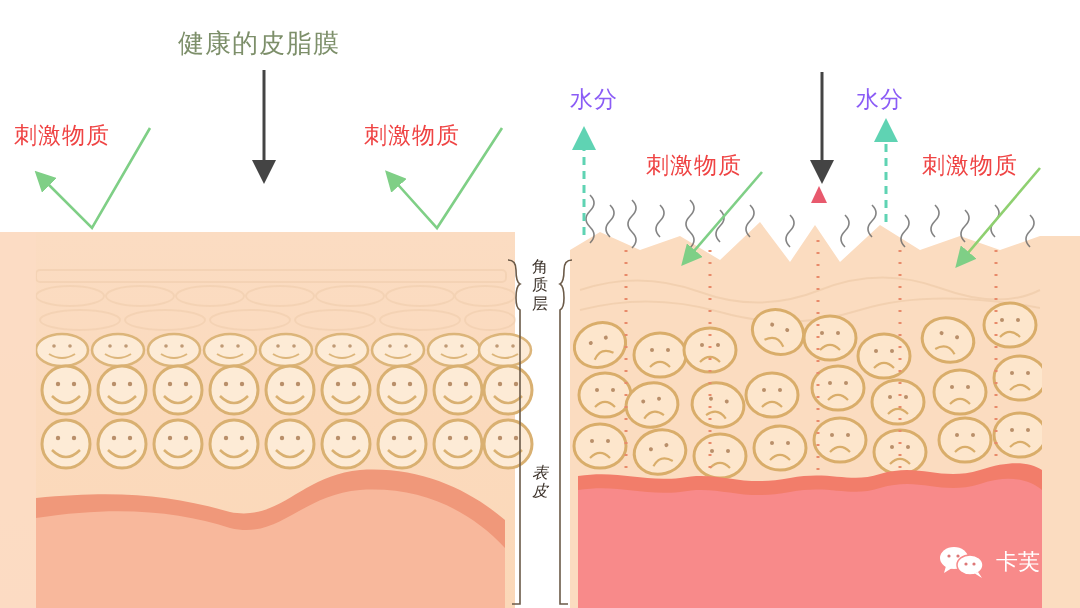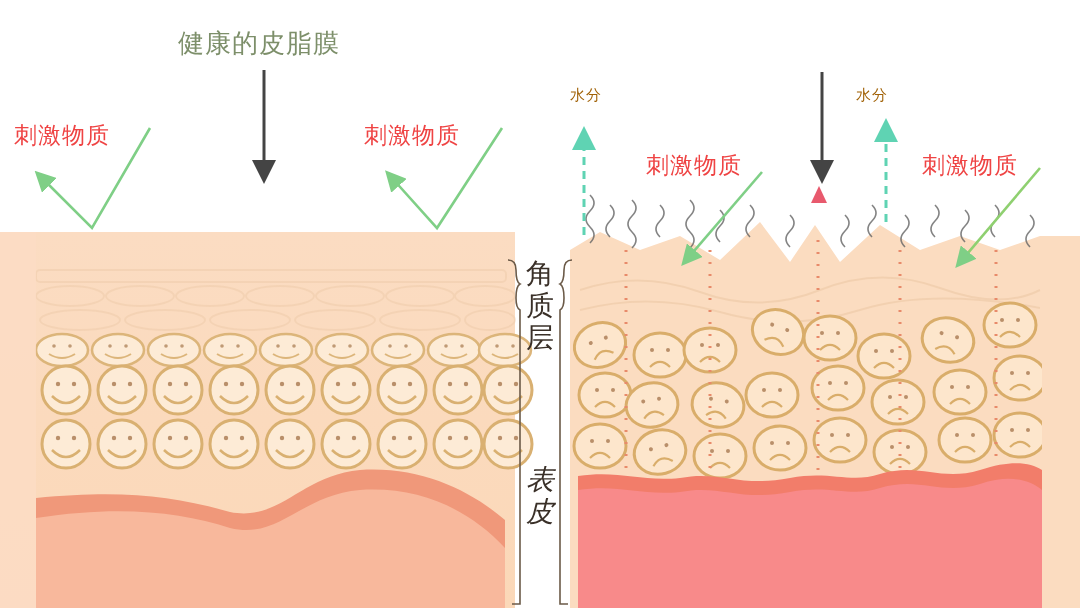--- a/index.html
+++ b/index.html
@@ -6,22 +6,22 @@
   body {
     width: 1080px; height: 608px; overflow: hidden; position: relative;
     background: #ffffff;
     font-family: "DejaVu Sans", "Liberation Sans", sans-serif;
   }
   .stage { position: absolute; left: 0; top: 0; width: 1080px; height: 608px; }
   svg.art { position: absolute; left: 0; top: 0; }
   .label { position: absolute; white-space: nowrap; line-height: 1; }
   .title { color: #7d8f6a; font-size: 26px; letter-spacing: 1px; }
   .irritant { color: #ef4444; font-size: 23px; letter-spacing: 1px; }
-  .water { color: #a16207; font-size: 15px; letter-spacing: 1px; }
-  .vlabel { color: #3a3028; font-size: 28px; width: 28px; line-height: 1.15; text-align: center; }
+  .water { color: #8b5cf6; font-size: 23px; letter-spacing: 1px; }
+  .vlabel { color: #3a3028; font-size: 16px; width: 28px; line-height: 1.15; text-align: center; }
   .watermark { color: #ffffff; font-size: 22px; display: flex; align-items: center; gap: 8px; }
 </style>
 </head>
 <body>
 
 <div class="stage">
 
   <svg class="art" width="1080" height="608" viewBox="0 0 1080 608">
     <defs>
       <linearGradient id="skinGrad" x1="0" y1="0" x2="0" y2="1">
@@ -214,13 +214,26 @@
   <div class="label irritant" style="left:364px; top:124px;">刺激物质</div>
   <div class="label irritant" style="left:646px; top:154px;">刺激物质</div>
   <div class="label irritant" style="left:922px; top:154px;">刺激物质</div>
 
   <div class="label water" style="left:570px; top:88px;">水分</div>
   <div class="label water" style="left:856px; top:88px;">水分</div>
 
   <div class="label vlabel" style="left:526px; top:258px; white-space:normal;">角质层</div>
   <div class="label vlabel" style="left:526px; top:464px; white-space:normal;font-style:italic;">表皮</div>
 
+  <div class="label watermark" style="left:938px; top:545px;">
+    <svg width="50" height="34" viewBox="0 0 50 34">
+      <ellipse cx="16" cy="13" rx="14" ry="11" fill="#fff"></ellipse>
+      <path d="M8,21 L6,28 L14,23 Z" fill="#fff"></path>
+      <circle cx="11" cy="11" r="1.6" fill="#d77"></circle>
+        <circle cx="20" cy="11" r="1.6" fill="#d77"></circle>
+      <ellipse cx="32" cy="20" rx="13" ry="10" fill="#fff" stroke="#f88a8a" stroke-width="1.5"></ellipse>
+      <path d="M40,27 L44,33 L36,28 Z" fill="#fff"></path>
+      <circle cx="28" cy="19" r="1.6" fill="#d77"></circle>
+        <circle cx="36" cy="19" r="1.6" fill="#d77"></circle>
+    </svg>
+    <span>卡芙</span>
+  </div>
 </div>
 
 </body></html>

